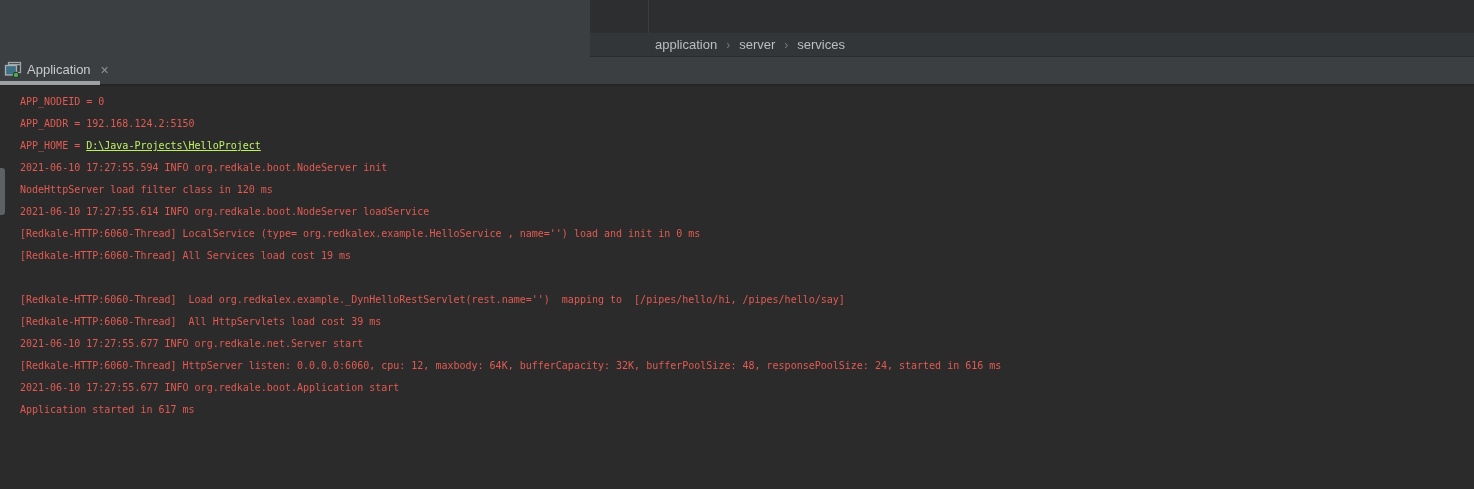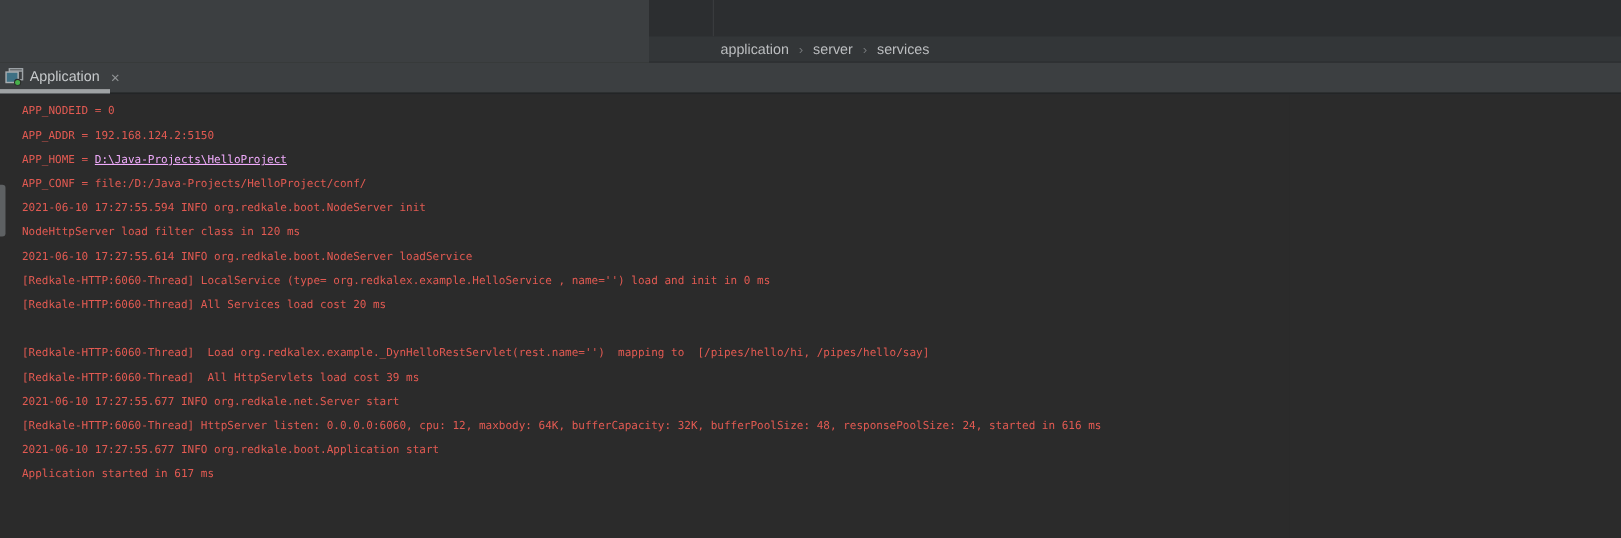--- a/index.html
+++ b/index.html
@@ -61,21 +61,21 @@
   .console {
     position: absolute; left: 0; top: 86px; width: 1172px; height: 403px;
     background: #2b2b2b;
     padding: 5px 0 0 20px;
     font-family: "DejaVu Sans Mono", monospace;
     font-size: 10px;
     line-height: 22px;
   }
   .console-line { white-space: pre; }
   .seg-err  { color: #e25a52; }
-  .seg-link { color: #f0abfc; text-decoration: underline; cursor: pointer; }
+  .seg-link { color: #bef264; text-decoration: underline; cursor: pointer; }
 
   .left-scroll-thumb {
     position: absolute; left: 0; top: 168px; width: 5px; height: 47px;
     background: #5e6163;
     border-radius: 0 3px 3px 0;
   }
 </style>
 </head>
 <body>
 
@@ -104,26 +104,25 @@
     <span class="tab-label">Application</span>
     <span class="tab-close">×</span>
   </div>
   <div class="tab-underline"></div>
 </div>
 
 <div class="console">
     <div class="console-line"><span class="seg-err">APP_NODEID = 0</span></div>
     <div class="console-line"><span class="seg-err">APP_ADDR = 192.168.124.2:5150</span></div>
     <div class="console-line"><span class="seg-err">APP_HOME = </span><span class="seg-link">D:\Java-Projects\HelloProject</span></div>
-    <div class="console-line"><span class="seg-err">APP_CONF = file:/D:/Java-Projects/HelloProject/conf/</span></div>
     <div class="console-line"><span class="seg-err">2021-06-10 17:27:55.594 INFO org.redkale.boot.NodeServer init</span></div>
     <div class="console-line"><span class="seg-err">NodeHttpServer load filter class in 120 ms</span></div>
     <div class="console-line"><span class="seg-err">2021-06-10 17:27:55.614 INFO org.redkale.boot.NodeServer loadService</span></div>
     <div class="console-line"><span class="seg-err">[Redkale-HTTP:6060-Thread] LocalService (type= org.redkalex.example.HelloService , name='') load and init in 0 ms</span></div>
-    <div class="console-line"><span class="seg-err">[Redkale-HTTP:6060-Thread] All Services load cost 20 ms</span></div>
+    <div class="console-line"><span class="seg-err">[Redkale-HTTP:6060-Thread] All Services load cost 19 ms</span></div>
     <div class="console-line">&nbsp;</div>
     <div class="console-line"><span class="seg-err">[Redkale-HTTP:6060-Thread]  Load org.redkalex.example._DynHelloRestServlet(rest.name='')  mapping to  [/pipes/hello/hi, /pipes/hello/say]</span></div>
     <div class="console-line"><span class="seg-err">[Redkale-HTTP:6060-Thread]  All HttpServlets load cost 39 ms</span></div>
     <div class="console-line"><span class="seg-err">2021-06-10 17:27:55.677 INFO org.redkale.net.Server start</span></div>
     <div class="console-line"><span class="seg-err">[Redkale-HTTP:6060-Thread] HttpServer listen: 0.0.0.0:6060, cpu: 12, maxbody: 64K, bufferCapacity: 32K, bufferPoolSize: 48, responsePoolSize: 24, started in 616 ms</span></div>
     <div class="console-line"><span class="seg-err">2021-06-10 17:27:55.677 INFO org.redkale.boot.Application start</span></div>
     <div class="console-line"><span class="seg-err">Application started in 617 ms</span></div>
   </div>
 
 <div class="left-scroll-thumb"></div>

